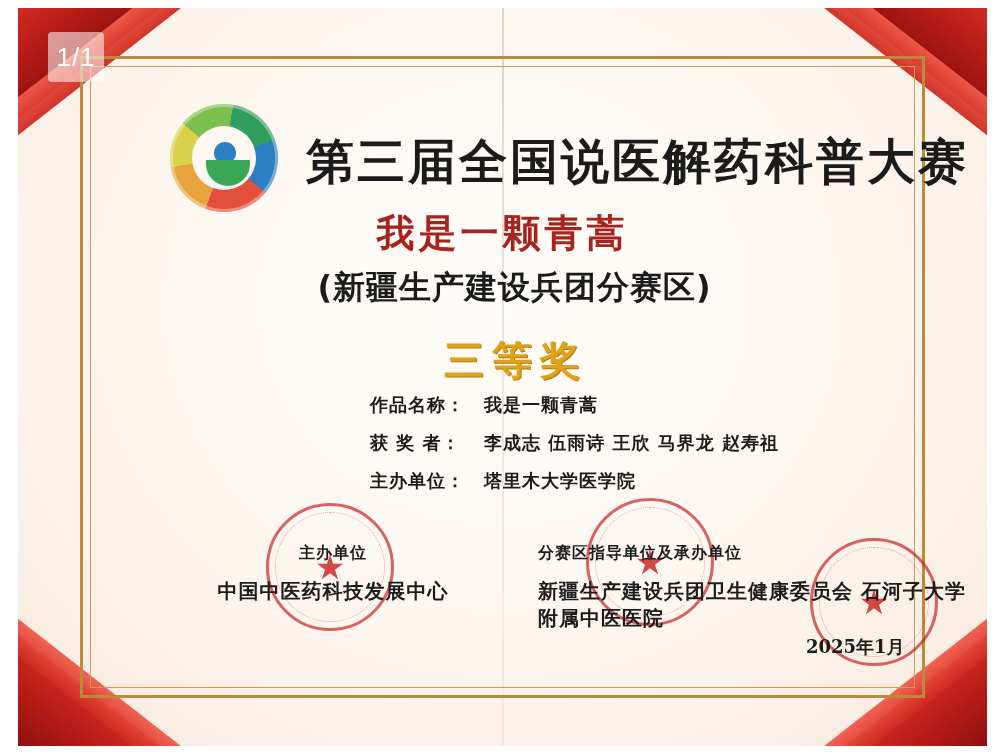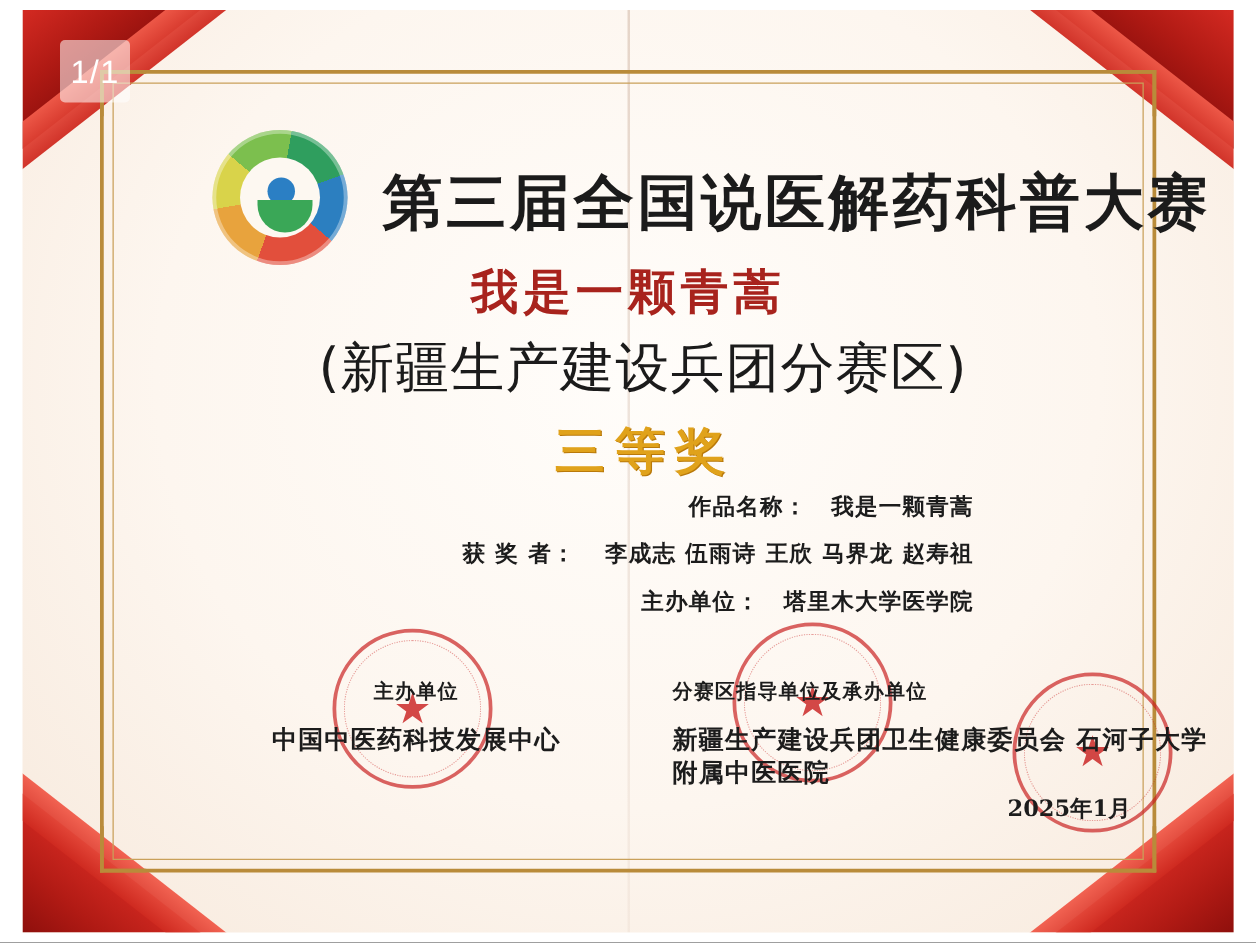--- a/index.html
+++ b/index.html
@@ -185,22 +185,22 @@
     font-weight: bold;
     color: #a8231d;
     letter-spacing: 4px;
     font-family: "DejaVu Sans", sans-serif;
   }
   .region {
     position: absolute;
     left: 0; right: 0;
     top: 258px;
     text-align: center;
-    font-size: 43px;
-    font-weight: normal;
+    font-size: 32px;
+    font-weight: bold;
     color: #1b1b1b;
     letter-spacing: 1px;
     font-family: "DejaVu Sans", sans-serif;
     padding-left: 24px;
   }
   .award {
     position: absolute;
     left: 0; right: 0;
     top: 325px;
     text-align: center;
@@ -219,21 +219,20 @@
     top: 385px;
     font-size: 18px;
     color: #1c1c1c;
     font-family: "DejaVu Sans", sans-serif;
   }
   .row {
     display: flex;
     align-items: baseline;
     margin-bottom: 14px;
     white-space: nowrap;
-    justify-content: flex-end;
   }
   .row .lab {
     width: 92px;
     font-weight: bold;
     letter-spacing: 1px;
   }
   .row .val {
     font-weight: bold;
     letter-spacing: 1px;
     margin-left: 22px;

